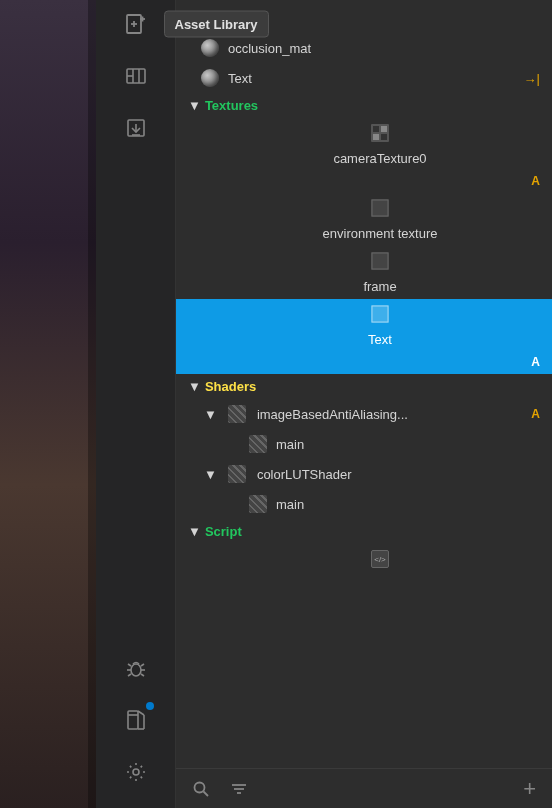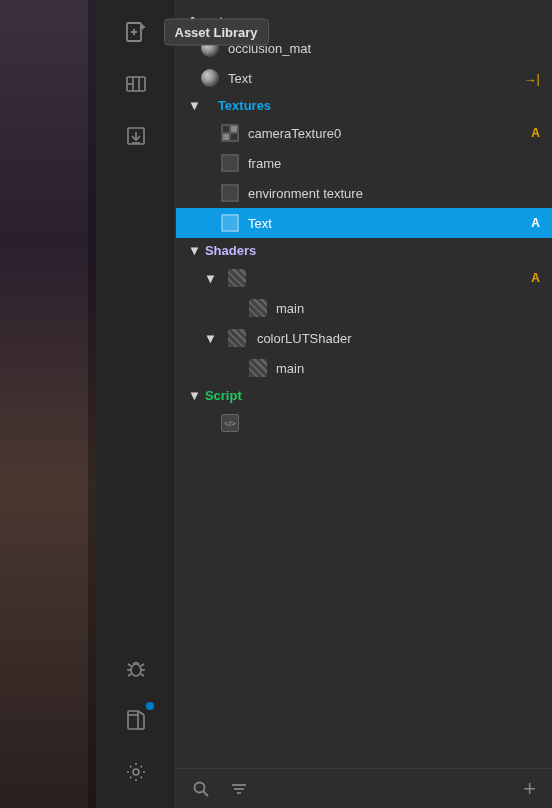--- a/index.html
+++ b/index.html
@@ -15,21 +15,20 @@
     }
 
     
     .sidebar {
       width: 80px;
       height: 100%;
       background: #252526;
       display: flex;
       flex-direction: column;
       align-items: center;
-      padding-top: 8px;
       border-right: 1px solid #333;
       flex-shrink: 0;
     }
 
     .sidebar-icon {
       width: 48px;
       height: 48px;
       display: flex;
       align-items: center;
       justify-content: center;
@@ -202,21 +201,21 @@
       font-size: 18px;
       cursor: pointer;
       display: flex;
       align-items: center;
     }
 
     .toolbar-spacer { flex: 1; }
 
     
     .indent-1 { padding-left: 24px; }
-    .indent-2 { padding-left: 44px; }
+    .indent-2 { padding-left: 44px; flex-direction: column; }
 
     
     .collapsible-header {
       display: flex;
       align-items: center;
       padding: 5px 12px 5px 12px;
       gap: 4px;
       cursor: pointer;
     }
 
@@ -339,21 +338,21 @@
     <div class="asset-item indent-1">
       <div class="asset-icon">
           <div class="sphere"></div>
         </div>
       <span class="asset-label">Text</span>
       <span class="badge-arrow">→|</span>
     </div>
 
     <div class="collapsible-header">
       <span class="triangle">▼</span>
-      <span style="font-weight:700; color:#0ea5e9;margin-left:13px;">Textures</span>
+      <span style="font-weight:700; color:#22c55e;">Textures</span>
     </div>
 
     <div class="asset-item indent-2">
       <div class="asset-icon">
         <svg width="18" height="18" viewBox="0 0 18 18">
           <rect x="0" y="0" width="18" height="18" fill="#555" rx="1"></rect>
           <rect x="2" y="2" width="6" height="6" fill="#333"></rect>
           <rect x="10" y="2" width="6" height="6" fill="#888"></rect>
           <rect x="2" y="10" width="6" height="6" fill="#888"></rect>
           <rect x="10" y="10" width="6" height="6" fill="#333"></rect>
@@ -363,54 +362,55 @@
       <span class="badge-a">A</span>
     </div>
 
     <div class="asset-item indent-2">
       <div class="asset-icon">
         <svg width="18" height="18" viewBox="0 0 18 18">
           <rect x="0" y="0" width="18" height="18" fill="#444" rx="1"></rect>
           <rect x="1" y="1" width="16" height="16" fill="none" stroke="#666" stroke-width="1"></rect>
         </svg>
       </div>
-      <span class="asset-label">frame</span>
+      <span class="asset-label">environment texture</span>
     </div>
 
     <div class="asset-item indent-2">
       <div class="asset-icon">
         <svg width="18" height="18" viewBox="0 0 18 18">
           <rect x="0" y="0" width="18" height="18" fill="#444" rx="1"></rect>
           <rect x="1" y="1" width="16" height="16" fill="none" stroke="#666" stroke-width="1"></rect>
         </svg>
       </div>
-      <span class="asset-label">environment texture</span>
+      <span class="asset-label">frame</span>
     </div>
 
     <div class="asset-item indent-2 selected">
       <div class="asset-icon">
         <svg width="18" height="18" viewBox="0 0 18 18">
           <rect x="0" y="0" width="18" height="18" fill="rgba(255,255,255,0.2)" rx="1"></rect>
           <rect x="1" y="1" width="16" height="16" fill="none" stroke="rgba(255,255,255,0.5)" stroke-width="1"></rect>
         </svg>
       </div>
       <span class="asset-label selected">Text</span>
       <span class="badge-a" style="color:#fff;">A</span>
     </div>
 
     <div class="collapsible-header">
       <span class="triangle">▼</span>
-      <span style="font-weight:700; color:#c4b5fd;">Shaders</span>
+      <span style="font-weight:700; color:#fde047;">Shaders</span>
     </div>
 
     <div class="sub-collapsible-header">
       <span class="triangle">▼</span>
       <div class="asset-icon" style="margin: 0 6px;">
         <div class="shader-icon"></div>
       </div>
+      <span class="asset-label">imageBasedAntiAliasing...</span>
       <span class="badge-a">A</span>
     </div>
 
     <div class="asset-item" style="padding-left: 72px;">
       <div class="asset-icon">
         <div class="shader-icon"></div>
       </div>
       <span class="asset-label">main</span>
     </div>
 

